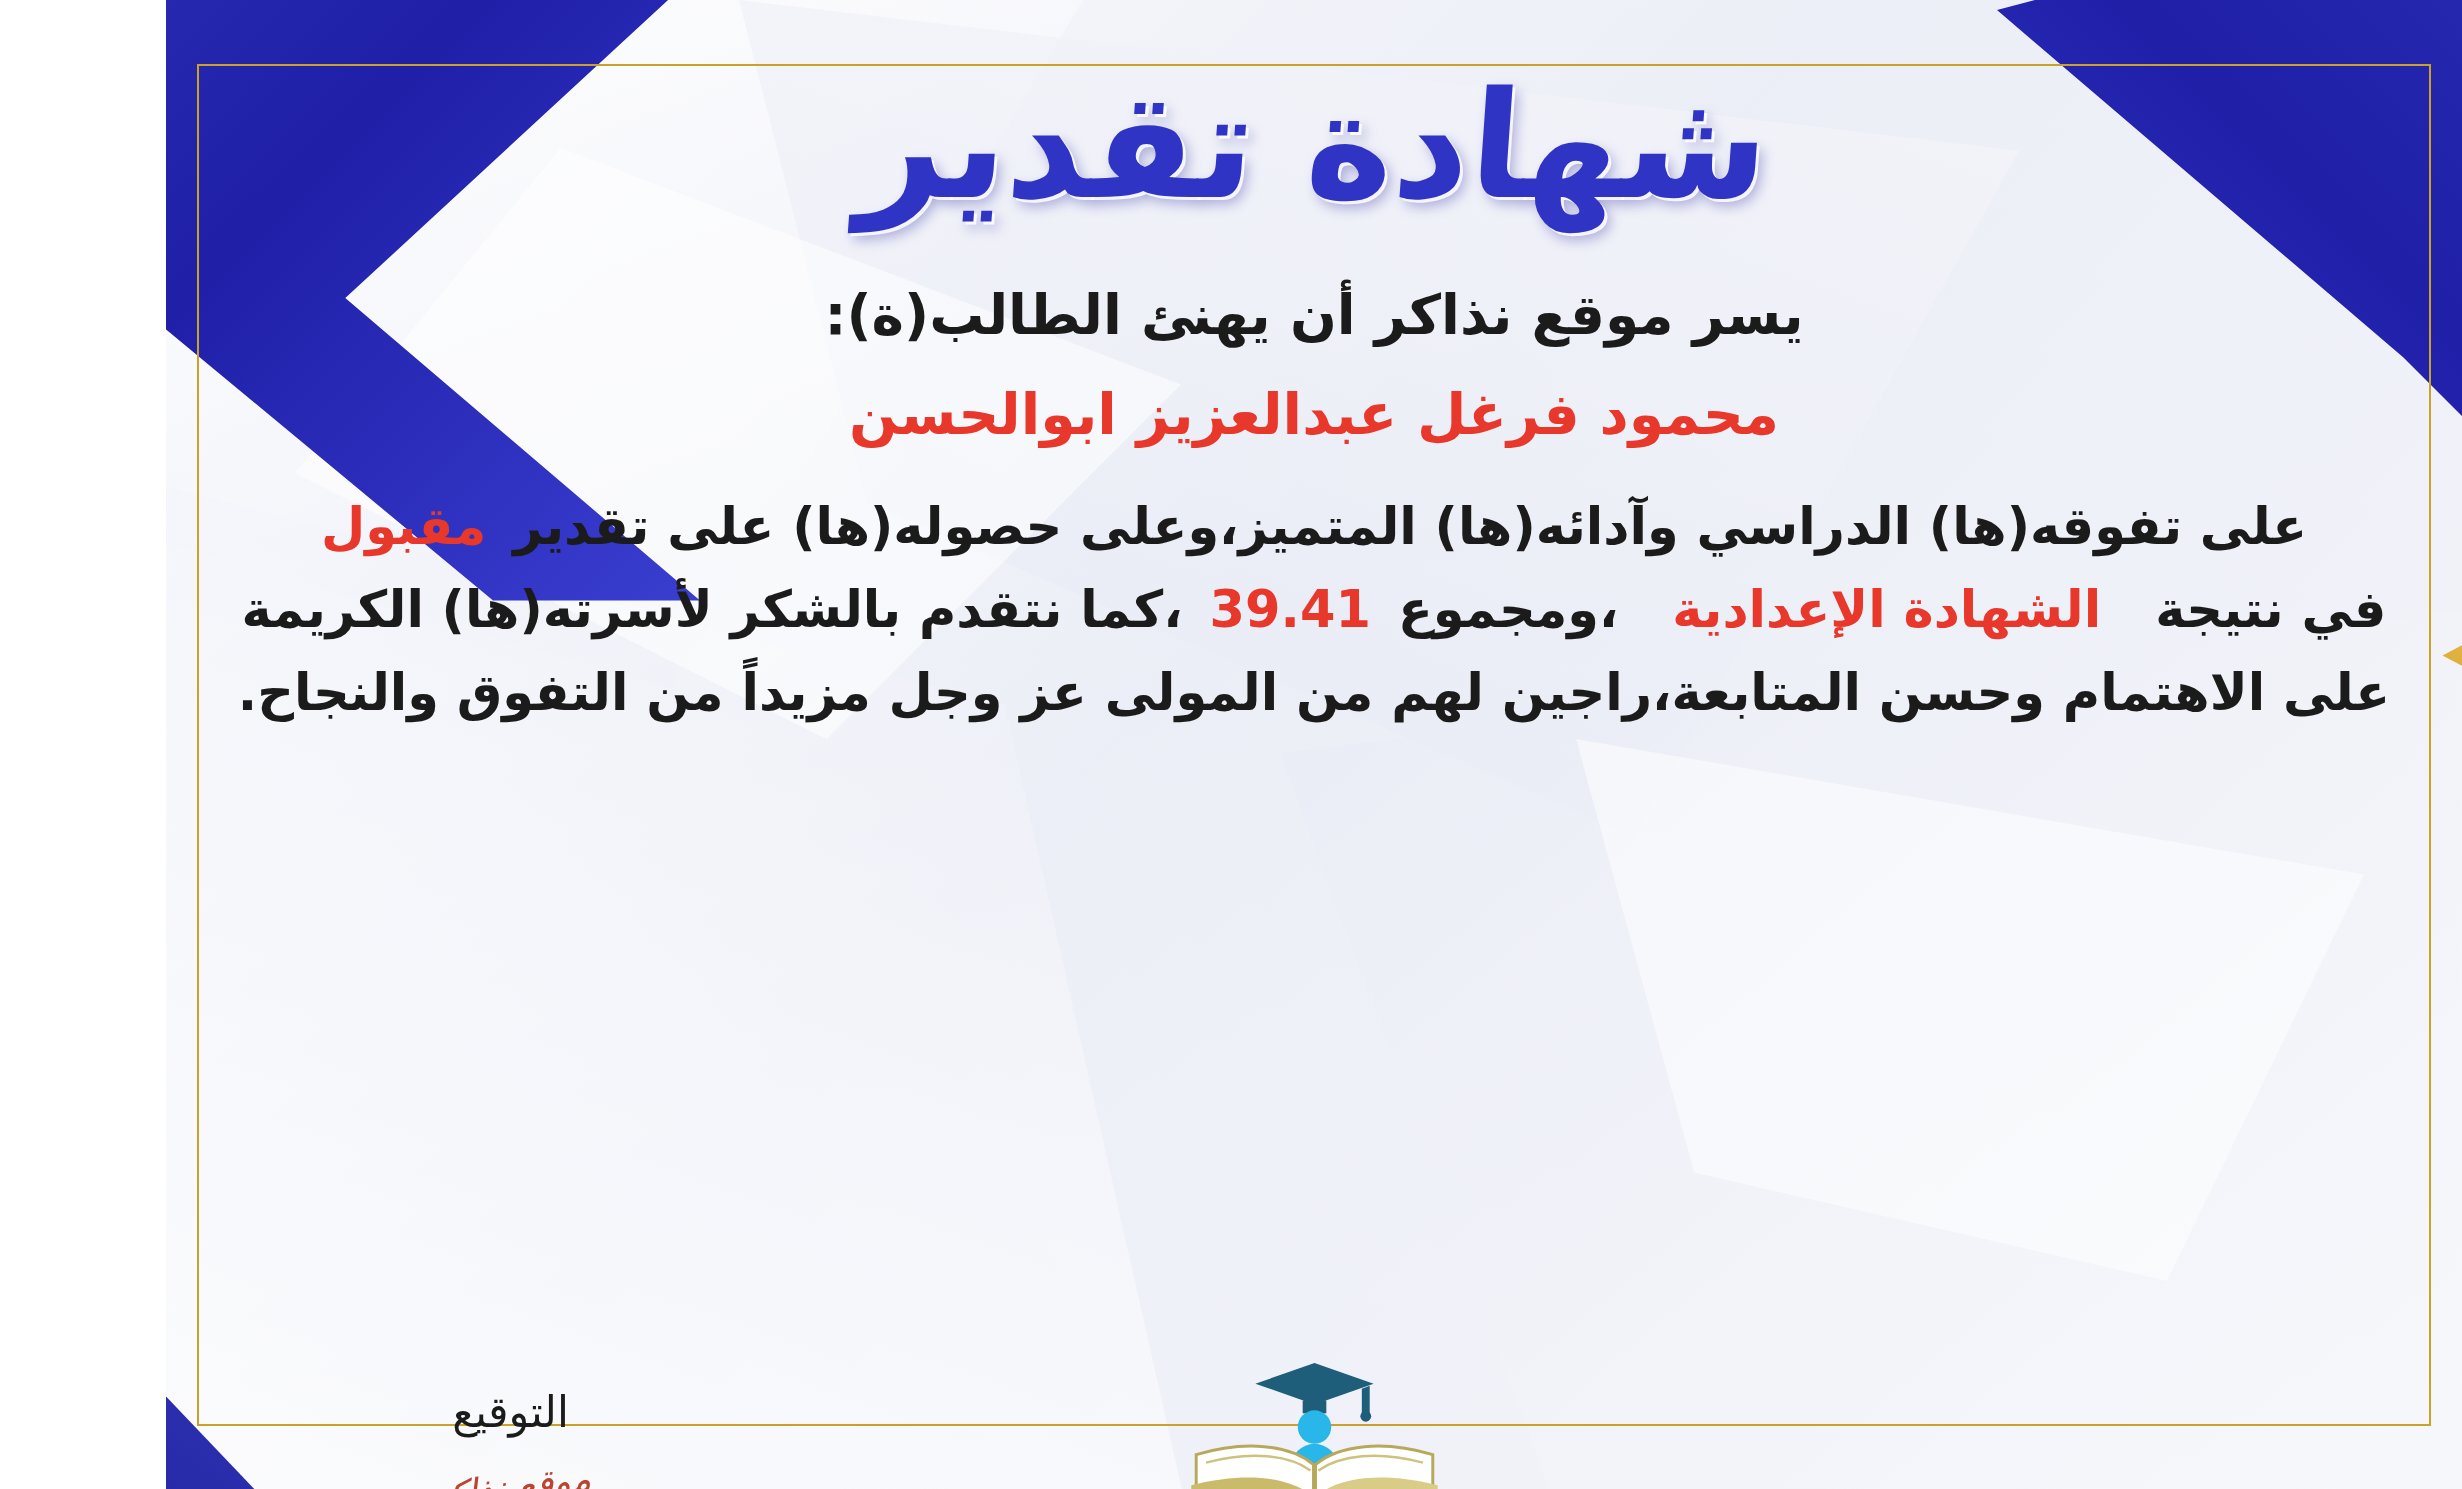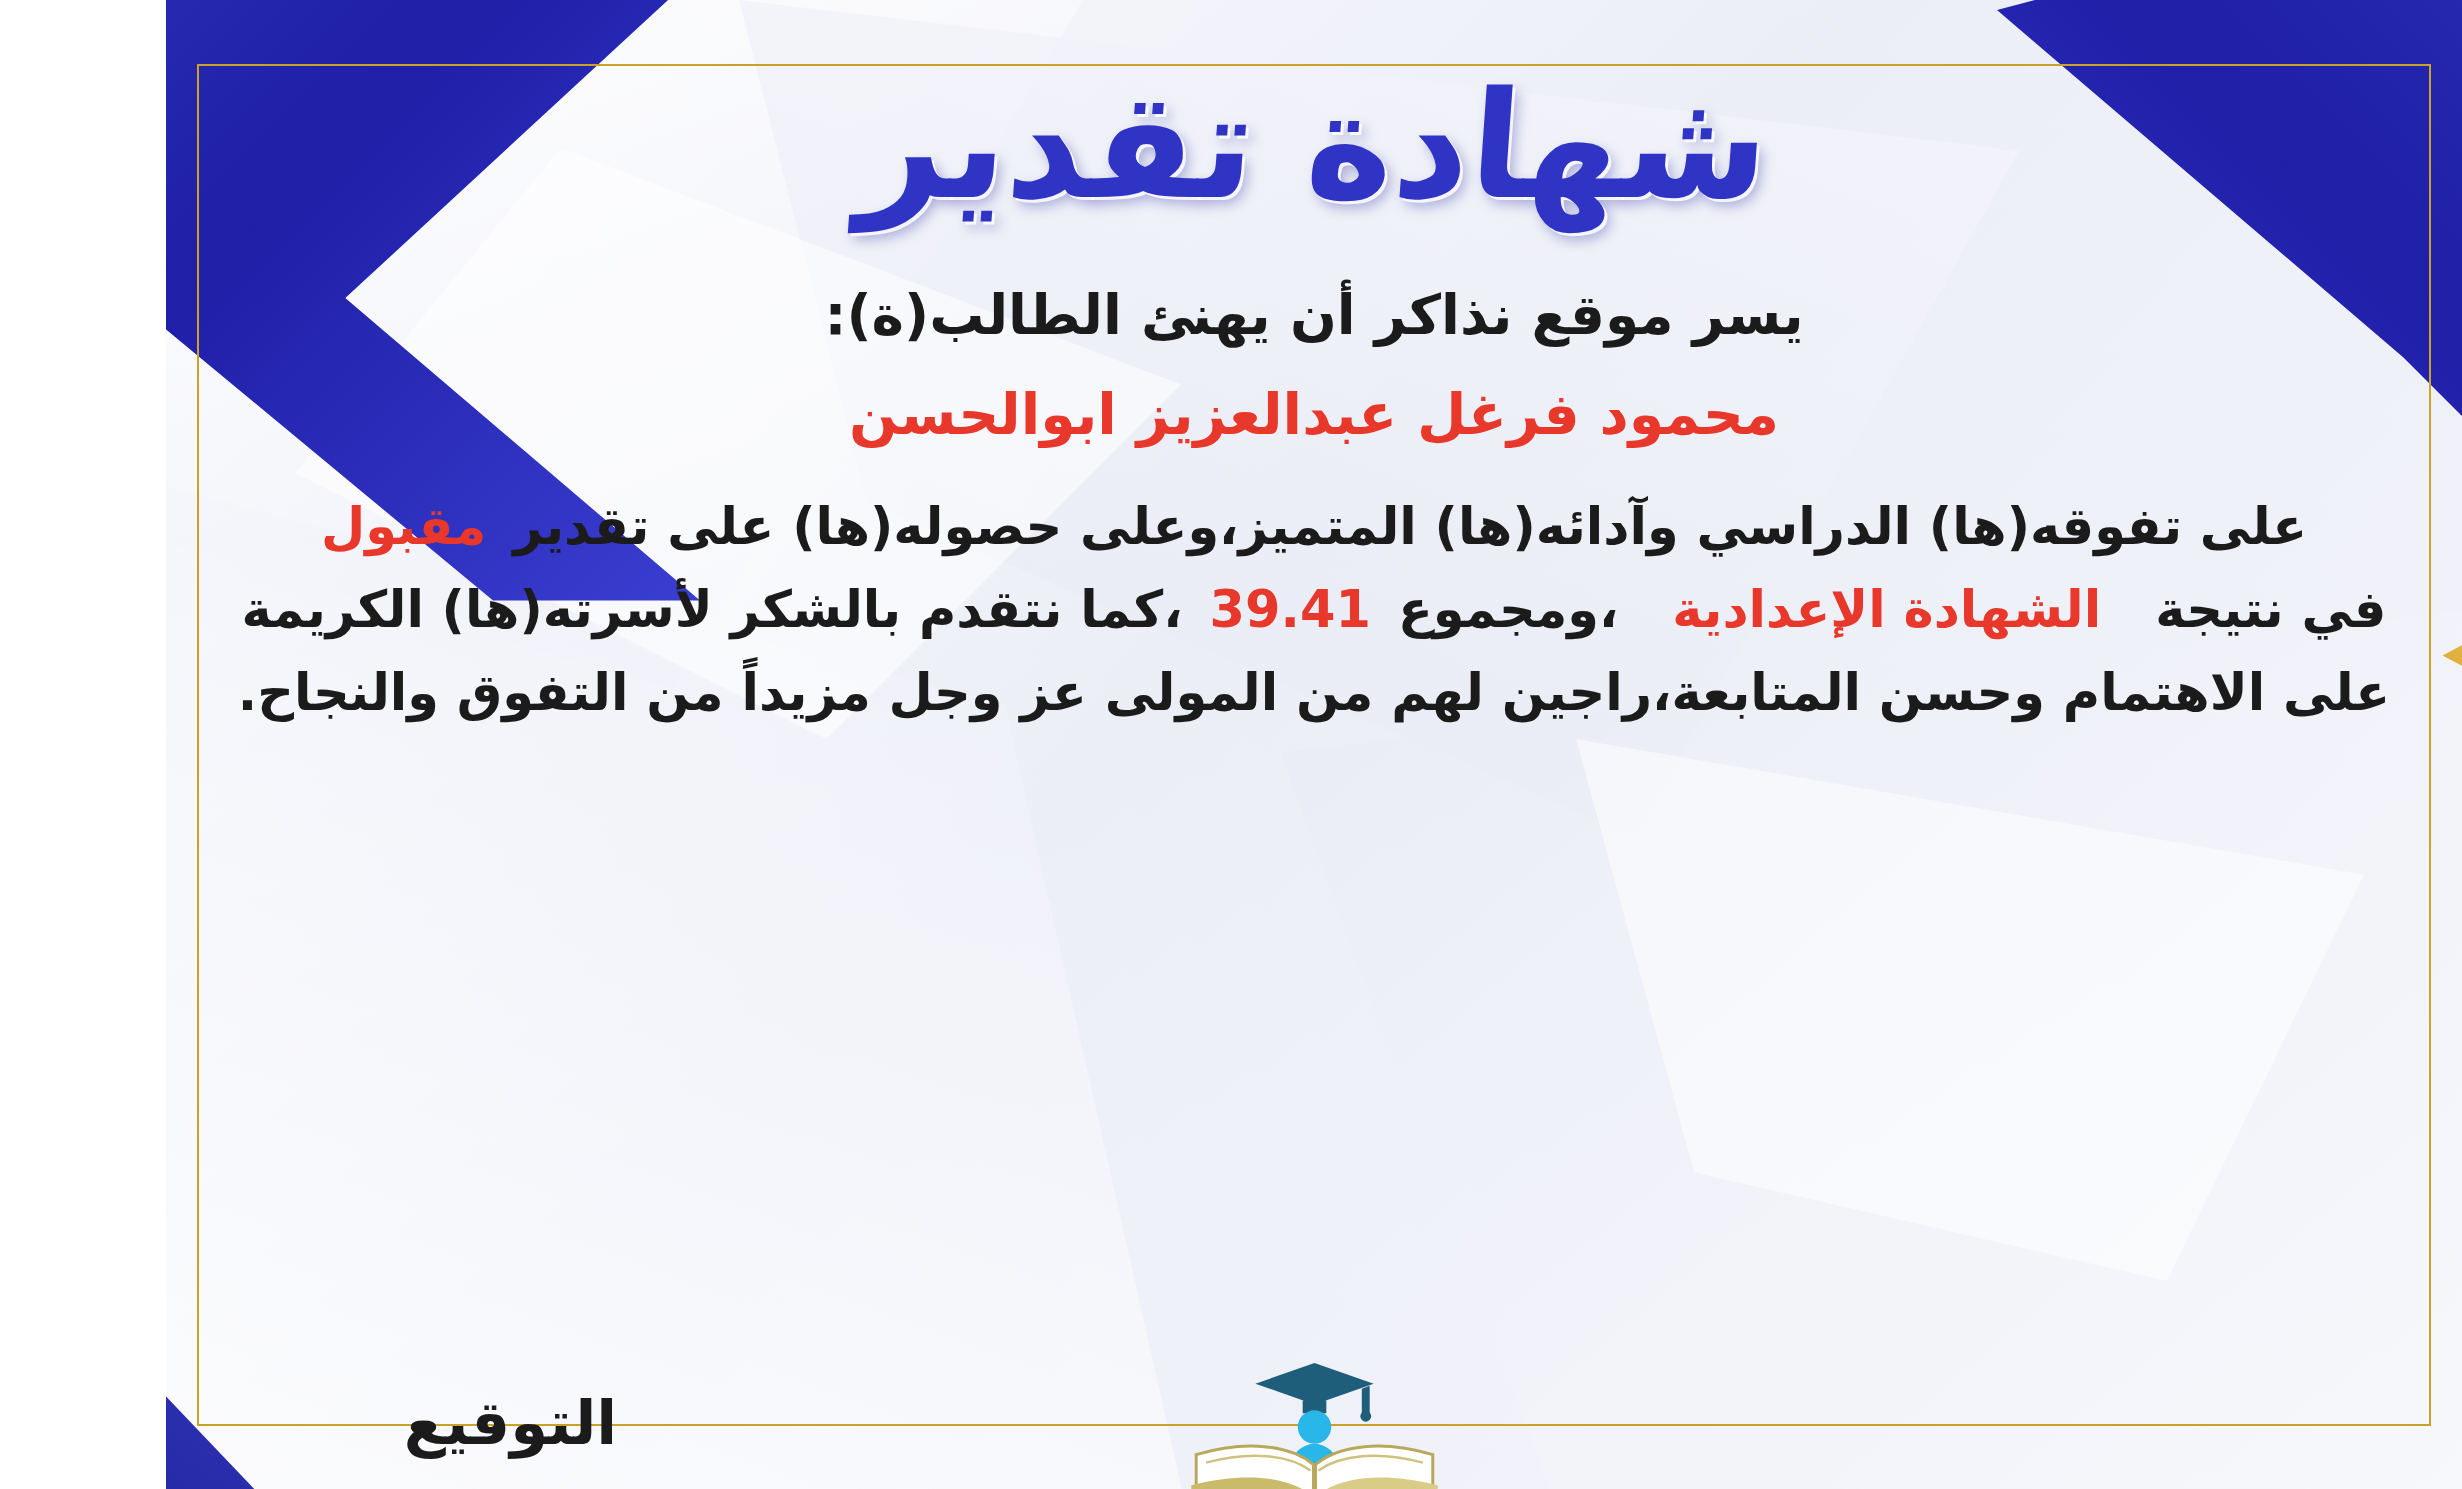--- a/index.html
+++ b/index.html
@@ -174,22 +174,22 @@
   }
 
   .signature-block {
     position: absolute;
     right: 1945px;
     top: 0;
     width: 345px;
     text-align: center;
   }
   .signature-label {
-    font-size: 61px;
-    font-weight: 700;
+    font-size: 43px;
+    font-weight: 400;
     color: #1b1b1b;
   }
   .signature-script {
     margin-top: 29.5px;
     font-family: "DejaVu Serif", "Liberation Serif", serif;
     font-size: 36px;
     font-style: italic;
     color: #b8452f;
     transform: rotate(-7deg);
     letter-spacing: 1px;

